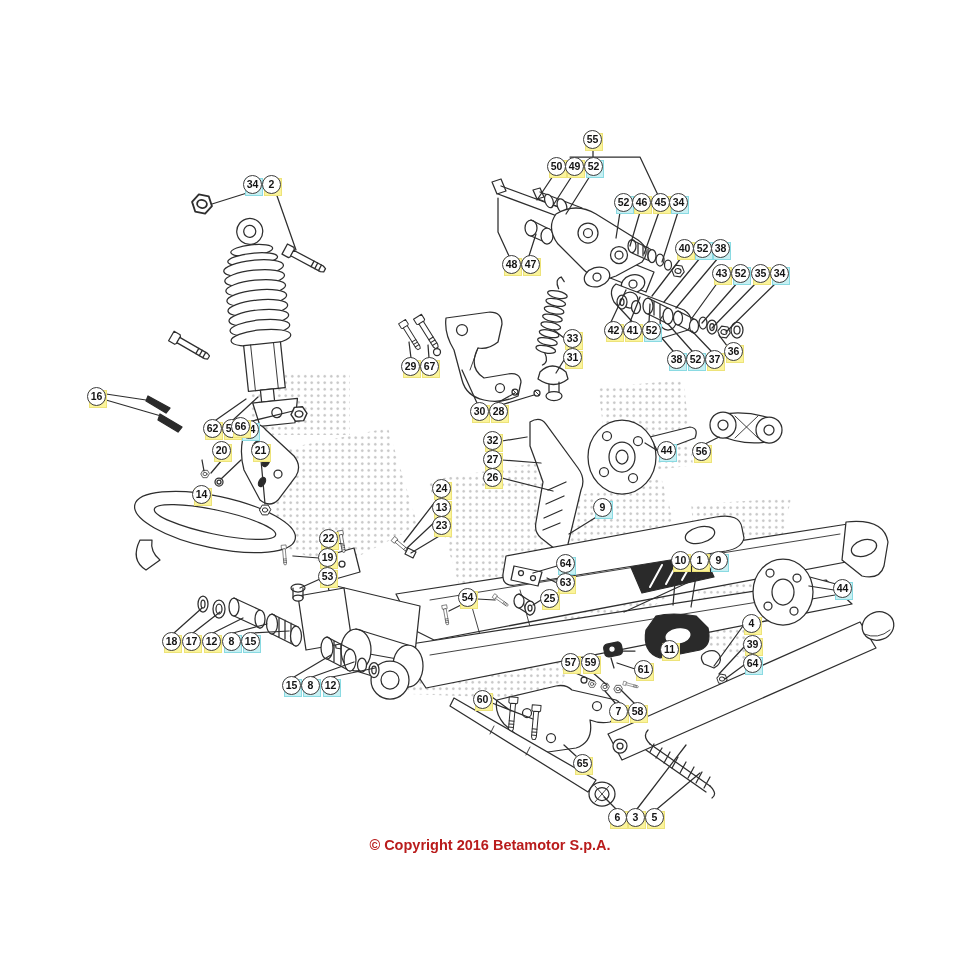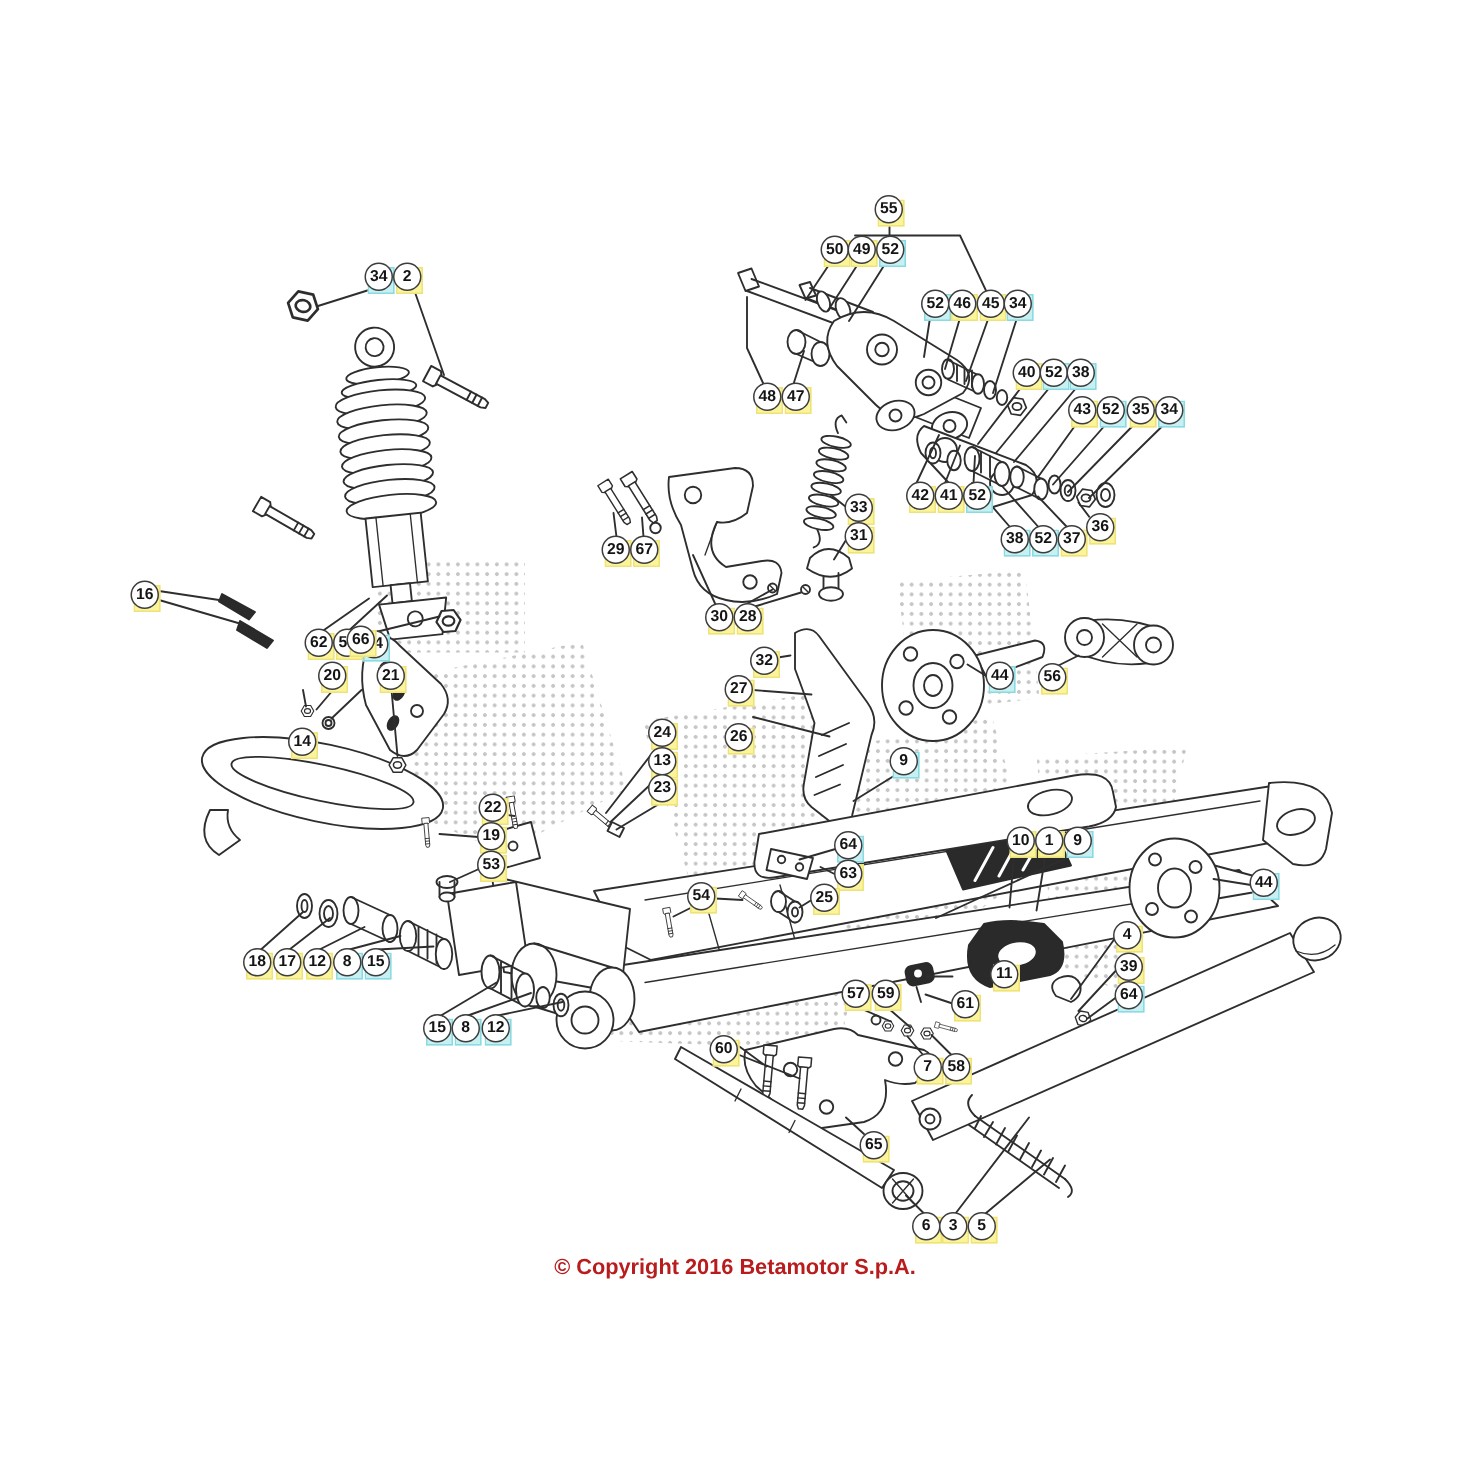--- a/index.html
+++ b/index.html
@@ -526,29 +526,29 @@
         <span class="ci">67</span>
       </div>
       <div class="co yellow" style="left: 470px; top: 402px;">
         <span class="sq"></span>
         <span class="ci">30</span>
       </div>
       <div class="co yellow" style="left: 489px; top: 402px;">
         <span class="sq"></span>
         <span class="ci">28</span>
       </div>
-      <div class="co yellow" style="left: 500px; top: 431px;">
+      <div class="co yellow" style="left: 483px; top: 431px;">
         <span class="sq"></span>
         <span class="ci">32</span>
       </div>
       <div class="co yellow" style="left: 483px; top: 450px;">
         <span class="sq"></span>
         <span class="ci">27</span>
       </div>
-      <div class="co yellow" style="left: 483px; top: 468px; margin-top: 14px;">
+      <div class="co yellow" style="left: 483px; top: 468px;">
         <span class="sq"></span>
         <span class="ci">26</span>
       </div>
       <div class="co yellow" style="left: 87px; top: 387px;">
         <span class="sq"></span>
         <span class="ci">16</span>
       </div>
       <div class="co yellow" style="left: 203px; top: 419px;">
         <span class="sq"></span>
         <span class="ci">62</span>

